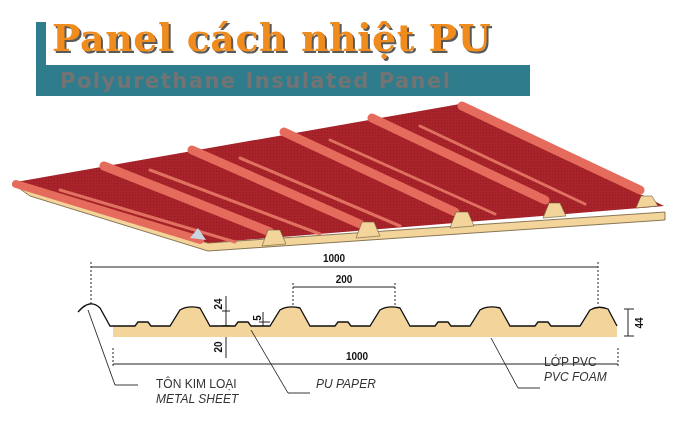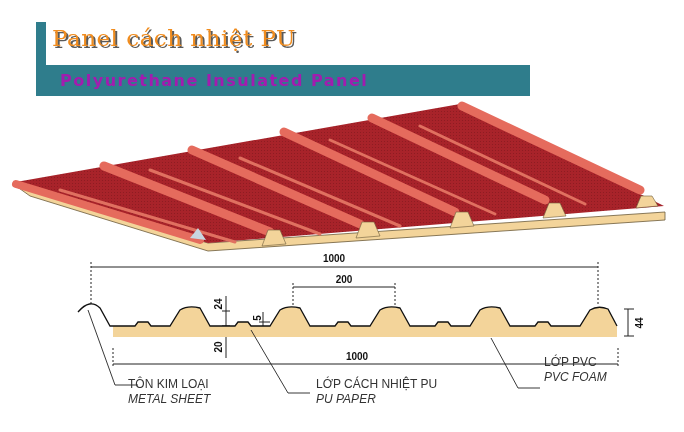--- a/index.html
+++ b/index.html
@@ -1,22 +1,22 @@
 <!DOCTYPE html>
 <html><head>
 <meta charset="utf-8">
 <style>
   html, body { margin:0; padding:0; background:#ffffff; }
   body { width:684px; height:432px; position:relative; overflow:hidden; font-family:"Liberation Sans", sans-serif; }
   .abs { position:absolute; }
   #teal-vbar { left:36px; top:22px; width:10px; height:74px; background:#2f7d8c; }
   #teal-band { left:36px; top:65px; width:494px; height:31px; background:#2f7d8c; }
-  #title-vn { left:52px; top:18px; font-family:"DejaVu Serif", serif; font-weight:normal; font-size:23px; color:#f08c1e;
+  #title-vn { left:52px; top:18px; font-family:"DejaVu Serif", serif; font-weight:bold; font-size:38px; color:#f08c1e;
      letter-spacing:0.5px; text-shadow: 2px 2px 0 #5a5a5a, -1px -1px 0 #ffffff; white-space:nowrap; line-height:40px; }
-  #title-en { left:60px; top:66px; font-family:"DejaVu Sans", sans-serif; font-weight:bold; font-size:16px; color:#a21caf;
+  #title-en { left:60px; top:66px; font-family:"DejaVu Sans", sans-serif; font-weight:bold; font-size:21px; color:#737373;
      letter-spacing:1.5px; white-space:nowrap; line-height:30px; }
   svg { position:absolute; left:0; top:0; }
   .dim { font-family:"Liberation Sans", sans-serif; font-weight:bold; font-size:10px; fill:#111; }
   .lab { position:absolute; font-family:"Liberation Sans", sans-serif; font-size:12px; color:#333; line-height:15px; white-space:nowrap; }
   .lab i { font-style:italic; }
 </style>
 </head>
 <body>
 
 <div class="abs" id="teal-vbar"></div>
@@ -100,24 +100,23 @@
 
   <text class="dim" x="334" y="262" text-anchor="middle">1000</text>
   <text class="dim" x="344" y="283" text-anchor="middle">200</text>
   <text class="dim" x="357" y="360" text-anchor="middle">1000</text>
   <text class="dim" transform="translate(222,304) rotate(-90)" text-anchor="middle">24</text>
   <text class="dim" transform="translate(222,347) rotate(-90)" text-anchor="middle">20</text>
   <text class="dim" transform="translate(261,318) rotate(-90)" text-anchor="middle">5</text>
   <text class="dim" transform="translate(643,323) rotate(-90)" text-anchor="middle">44</text>
 </svg>
 
-<div class="lab" style="left:128px; top:377px;">
+<div class="lab" style="left:156px; top:377px;">
   <div>TÔN KIM LOẠI</div>
   <i>METAL SHEET</i>
 </div>
 <div class="lab" style="left:316px; top:377px;">
-  <div>LỚP CÁCH NHIỆT PU</div>
   <i>PU PAPER</i>
 </div>
 <div class="lab" style="left:544px; top:355px;">
   <div>LỚP PVC</div>
   <i>PVC FOAM</i>
 </div>
 
 </body></html>

